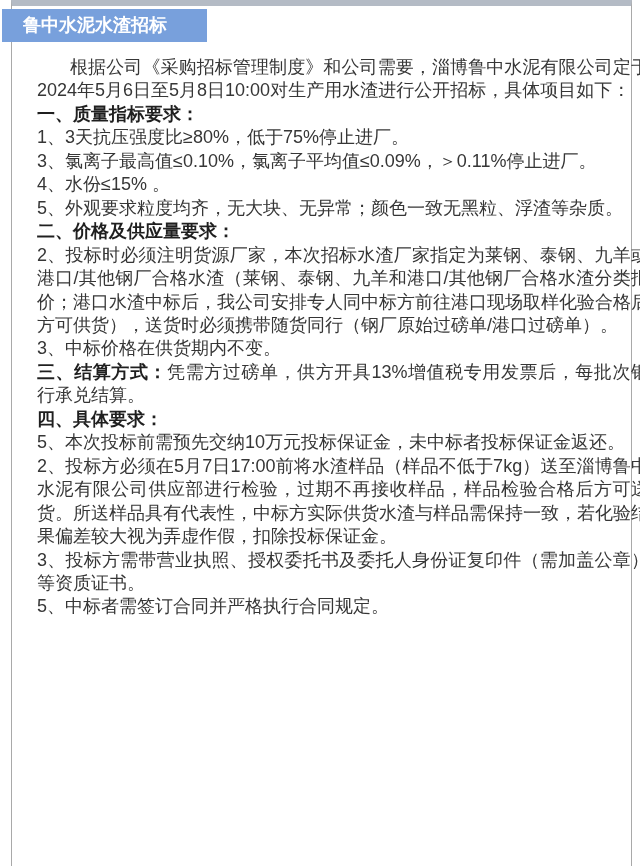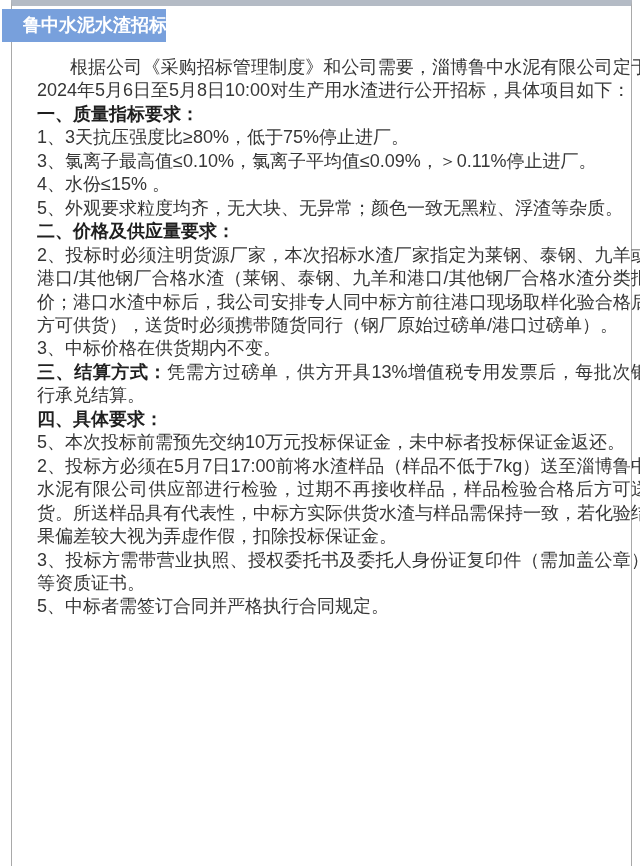--- a/index.html
+++ b/index.html
@@ -16,21 +16,21 @@
     font-family:"Liberation Sans","DejaVu Sans",sans-serif;
   }
   .container{
     position:absolute;left:11px;top:0;width:621px;height:880px;
     box-sizing:border-box;background:#FFFFFF;
     border-left:1px solid var(--border-side);
     border-right:1px solid var(--border-side);
     border-top:6px solid var(--border-top);
   }
   .badge{
-    position:absolute;left:2px;top:9px;width:164px;height:33px;
+    position:absolute;left:2px;top:9px;width:205px;height:33px;
     box-sizing:border-box;padding-left:21px;
     background:var(--badge-bg);color:var(--badge-text);
     font-size:18px;font-weight:bold;line-height:33px;
     z-index:3;white-space:nowrap;
   }
   .doc{
     position:absolute;left:17px;top:50px;width:612px;
     font-size:18px;line-height:23.45px;color:var(--text);
     text-align:justify;z-index:2;margin-left:8px;
   }

